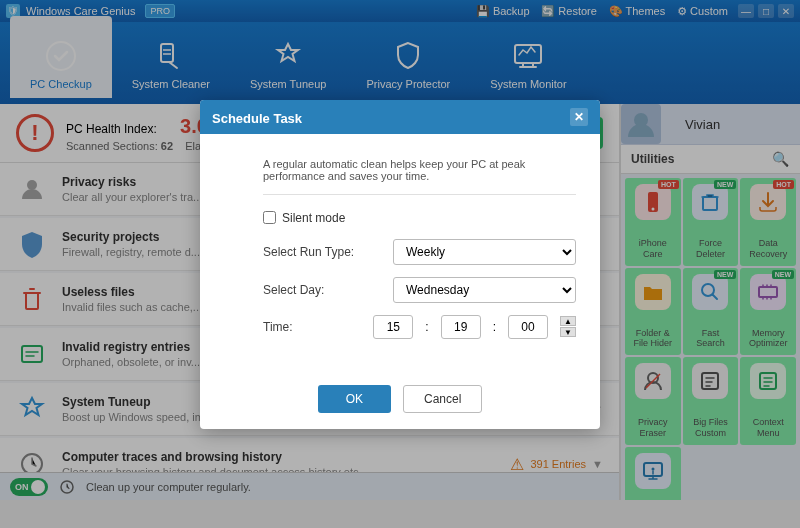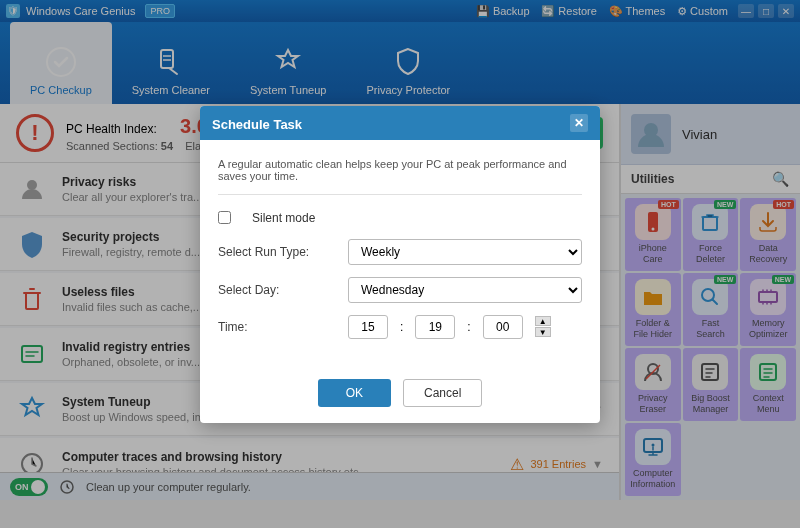--- a/index.html
+++ b/index.html
@@ -23,21 +23,21 @@
     .title-bar-menu span { cursor: pointer; display: flex; align-items: center; gap: 3px; }
     .title-bar-controls { display: flex; gap: 4px; }
     .title-ctrl { width: 16px; height: 14px; background: rgba(255,255,255,0.2); border-radius: 2px; display: flex; align-items: center; justify-content: center; font-size: 10px; cursor: pointer; }
 
     
     .nav-bar {
       background: linear-gradient(to bottom, #1a7fd4, #1565b8);
       height: 82px;
       display: flex;
       align-items: flex-end;
-      padding: 0 10px;
+      padding: 6px 10px;
     }
     .nav-item {
       display: flex;
       flex-direction: column;
       align-items: center;
       justify-content: flex-end;
       padding: 8px 20px;
       cursor: pointer;
       color: white;
       font-size: 11px;
@@ -138,24 +138,23 @@
     
     .right-panel {
       width: 180px;
       background: #f5f7fa;
       border-left: 1px solid #ddd;
       display: flex;
       flex-direction: column;
     }
     .user-header {
       background: #e0e8f5;
-      padding: 10px;
-      display: flex;
-      align-items: center;
-      gap: 11px;
+      display: flex;
+      align-items: center;
+      gap: 24px;
       border-bottom: 1px solid #ccd6e8;
     }
     .avatar {
       width: 40px;
       height: 40px;
       background: #b0c4de;
       border-radius: 4px;
       display: flex;
       align-items: center;
       justify-content: center;
@@ -178,28 +177,28 @@
     .utilities-grid {
       display: grid;
       grid-template-columns: repeat(3, 1fr);
       gap: 2px;
       padding: 4px;
       background: #e8eef5;
       flex: 1;
       overflow-y: auto;
     }
     .utility-item {
-      background: #c4b5fd;
+      background: #86efac;
       display: flex;
       flex-direction: column;
       align-items: center;
       padding: 6px 4px;
       cursor: pointer;
       border-radius: 3px;
-      gap: 3px;
+      gap: 18px;
       position: relative;
     }
     .utility-icon { width: 36px; height: 36px; border-radius: 8px; display: flex; align-items: center; justify-content: center; font-size: 18px; }
     .utility-label { font-size: 9px; color: #555; text-align: center; line-height: 1.2; }
     .badge {
       position: absolute;
       top: 2px;
       right: 2px;
       font-size: 7px;
       padding: 1px 3px;
@@ -241,30 +240,30 @@
       width: 18px;
       height: 18px;
       background: rgba(255,255,255,0.2);
       border-radius: 2px;
       display: flex;
       align-items: center;
       justify-content: center;
       cursor: pointer;
       font-size: 12px;
     }
-    .dialog-body { padding: 18px; }
+    .dialog-body { padding: 24px; margin-left: 39px; }
     .dialog-desc { font-size: 11px; color: #555; margin-bottom: 16px; border-bottom: 1px solid #e0e0e0; padding-bottom: 12px; }
     .dialog-row {
       display: flex;
       align-items: center;
       margin-bottom: 12px;
       gap: 10px;
     }
     .dialog-row label { width: 120px; font-size: 12px; color: #404040; }
-    .dialog-checkbox { display: flex; align-items: center; gap: 21px; margin-bottom: 14px; }
+    .dialog-checkbox { display: flex; align-items: center; gap: 6px; margin-bottom: 14px; }
     .dialog-checkbox input { width: 13px; height: 13px; }
     .dialog-checkbox label { font-size: 12px; color: #333; }
     .dialog-select {
       flex: 1;
       padding: 4px 8px;
       border: 1px solid #bbb;
       border-radius: 3px;
       font-size: 12px;
       background: white;
     }
@@ -374,36 +373,46 @@
     <span class="nav-label">System Tuneup</span>
   </div>
   <div class="nav-item">
     <div class="nav-icon">
       <svg width="32" height="32" viewBox="0 0 32 32">
           <path d="M16 3L6 7v8c0 6 4.5 11 10 13 5.5-2 10-7 10-13V7z" fill="none" stroke="white" stroke-width="2"></path>
         </svg>
     </div>
     <span class="nav-label">Privacy Protector</span>
   </div>
+  <div class="nav-item">
+    <div class="nav-icon">
+      <svg width="32" height="32" viewBox="0 0 32 32">
+          <rect x="3" y="5" width="26" height="18" rx="2" fill="none" stroke="white" stroke-width="2"></rect>
+          <path d="M11 23v4M21 23v4M8 27h16" stroke="white" stroke-width="2" stroke-linecap="round"></path>
+          <path d="M7 15l4-5 4 3 4-6 4 5" stroke="white" stroke-width="1.5" fill="none" stroke-linecap="round"></path>
+        </svg>
+    </div>
+    <span class="nav-label">System Monitor</span>
+  </div>
 </div>
 
 <div class="main">
 
   <div class="left-panel">
 
     <div class="health-bar">
       <div class="health-warning">!</div>
       <div class="health-info">
         <div>
           <span>PC Health Index:</span>
           <span class="health-score">3.0</span>
         </div>
         <div class="health-stats">
           <span class="label">Scanned Sections:</span>
-          <strong>54</strong>
+          <strong>62</strong>
           &nbsp;&nbsp;
           <span class="label">Elapsed Time:</span>
           <span class="elapsed" style="color:#e74c3c">37 Seconds</span>
           &nbsp;&nbsp;
           <span class="label">Problems:</span>
           <span class="problems" style="color:#e74c3c;font-weight:bold">7614</span>
         </div>
       </div>
       <button class="fix-btn">Fix</button>
     </div>
@@ -604,21 +613,21 @@
         <span class="utility-label">Privacy Eraser</span>
       </div>
 
       <div class="utility-item">
         <div class="utility-icon" style="background:#f5f5f5;">
           <svg width="22" height="22" viewBox="0 0 22 22">
               <rect x="3" y="3" width="16" height="16" rx="2" fill="none" stroke="#555" stroke-width="2"></rect>
               <path d="M7 8h8M7 12h6M7 16h4" stroke="#555" stroke-width="1.5" stroke-linecap="round"></path>
             </svg>
         </div>
-        <span class="utility-label">Big Boost Manager</span>
+        <span class="utility-label">Big Files Custom</span>
       </div>
 
       <div class="utility-item">
         <div class="utility-icon" style="background:#eaffee;">
           <svg width="22" height="22" viewBox="0 0 22 22">
               <rect x="3" y="3" width="16" height="16" rx="2" fill="none" stroke="#27ae60" stroke-width="2"></rect>
               <path d="M7 8h8M7 12h8M7 16h5" stroke="#27ae60" stroke-width="1.5" stroke-linecap="round"></path>
             </svg>
         </div>
         <span class="utility-label">Context Menu</span>

